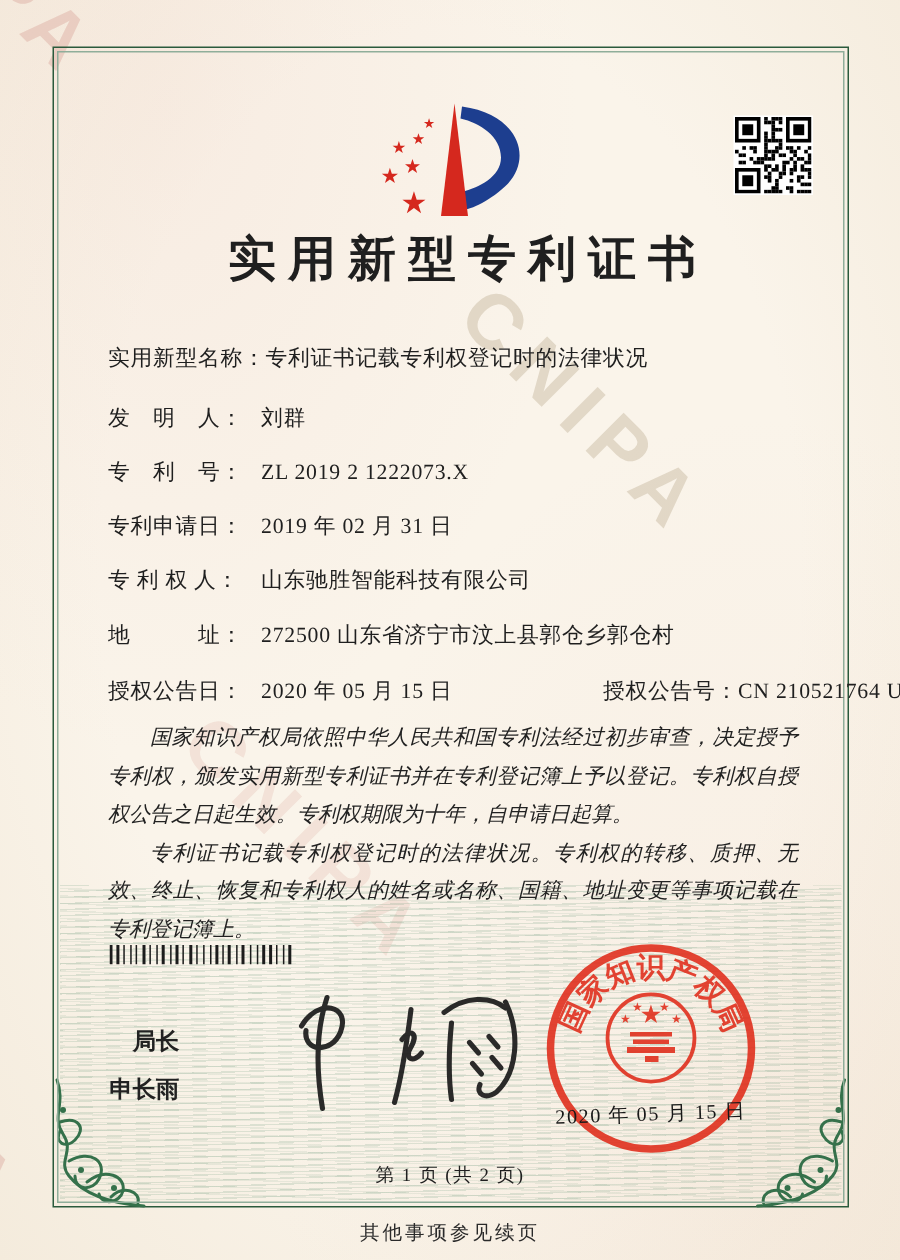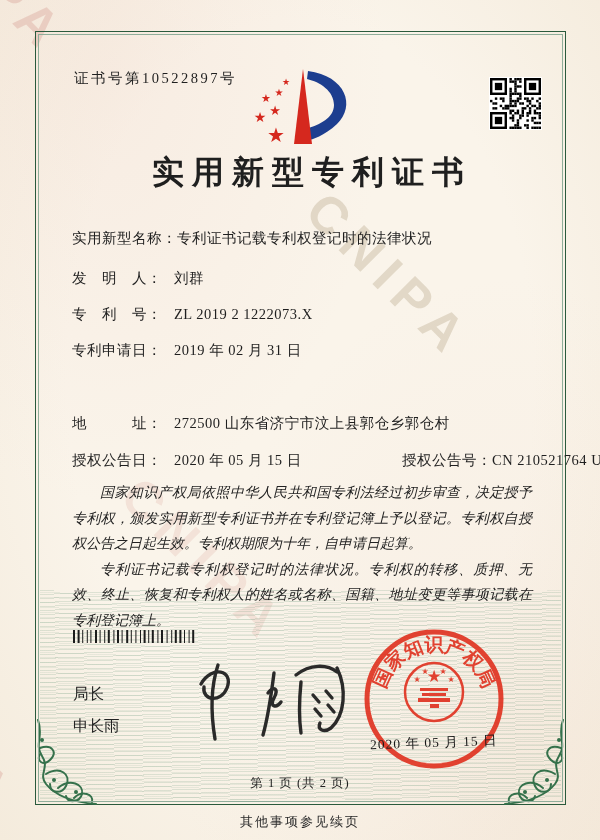--- a/index.html
+++ b/index.html
@@ -34,21 +34,21 @@
   .title{position:absolute;left:0;top:151px;width:600px;text-align:center;
          font-size:32px;font-weight:700;letter-spacing:8px;margin-left:12px;}
   .frow{position:absolute;left:72px;font-size:14.5px;letter-spacing:.5px;white-space:nowrap;}
   .flabel{display:inline-block;min-width:102px;}
   .grant-right{position:absolute;left:330px;top:0;}
   .paras{position:absolute;left:72px;top:480px;width:460px;font-size:14px;line-height:25.5px;
          text-align:justify;color:#222;font-style:italic;}
   .paras p{margin:0;text-indent:2em;}
   .barcode{position:absolute;left:73px;top:630px;}
   .officer{position:absolute;left:73px;top:684px;font-family:"Liberation Sans","DejaVu Sans",sans-serif;
-           font-size:15.5px;font-weight:400;color:#222;}
+           font-size:15.5px;font-weight:700;color:#222;text-align:right;}
   .officer .name{margin-top:11px;}
   .signature{position:absolute;left:188px;top:645px;}
   .seal{position:absolute;left:361px;top:626px;}
   .page-num{position:absolute;left:0;top:775px;width:600px;text-align:center;font-size:12.5px;letter-spacing:1px;}
   .note{position:absolute;left:0;top:813px;width:600px;text-align:center;font-size:13px;letter-spacing:2px;color:#2a2a2a;}
 </style>
 </head>
 <body>
 
 <div class="page">
@@ -82,21 +82,20 @@
         <path d="M44,80 C52,72 64,76 62,84"></path>
         <circle cx="12" cy="22" r="2" fill="#35714b" stroke="none"></circle>
         <circle cx="24" cy="62" r="2" fill="#35714b" stroke="none"></circle>
         <circle cx="46" cy="74" r="2" fill="#35714b" stroke="none"></circle>
       </g>
     </svg>
   </div>
 
   <div class="content">
 
-    <div class="certno">证书号第10522897号</div>
 
     <svg class="logo" width="110" height="82" viewBox="0 0 110 82">
       <path d="M58,5 C96,10 106,40 87,58 C74,70 62,74 58,74 L58,62 C69,59 84,52 84,39 C84,25 70,16 57,13 Z" fill="#1d3e8f"></path>
       <polygon points="53,3 62,78 44,78" fill="#d5281e"></polygon>
       <g fill="#d5281e" font-family="'DejaVu Sans',sans-serif" text-anchor="middle">
         <text x="26" y="76" font-size="20">★</text>
         <text x="10" y="56" font-size="14">★</text>
         <text x="25" y="49" font-size="13">★</text>
         <text x="16" y="36" font-size="11">★</text>
         <text x="29" y="30" font-size="10">★</text>
@@ -241,20 +240,23 @@
     </div>
     <div class="frow" style="top:269px">
       <span class="flabel">发　明　人：</span><span>刘群</span>
     </div>
     <div class="frow" style="top:305px">
       <span class="flabel">专　利　号：</span><span>ZL 2019 2 1222073.X</span>
     </div>
     <div class="frow" style="top:341px">
       <span class="flabel">专利申请日：</span><span>2019 年 02 月 31 日</span>
     </div>
+    <div class="frow" style="top:377px">
+      <span class="flabel">专 利 权 人：</span><span>山东驰胜智能科技有限公司</span>
+    </div>
     <div class="frow" style="top:414px">
       <span class="flabel">地　　　址：</span><span>272500 山东省济宁市汶上县郭仓乡郭仓村</span>
     </div>
     <div class="frow" style="top:451px">
       <span class="flabel">授权公告日：</span><span>2020 年 05 月 15 日</span>
       <span class="grant-right">
         <span>授权公告号：</span><span>CN 210521764 U</span>
       </span>
     </div>
 

